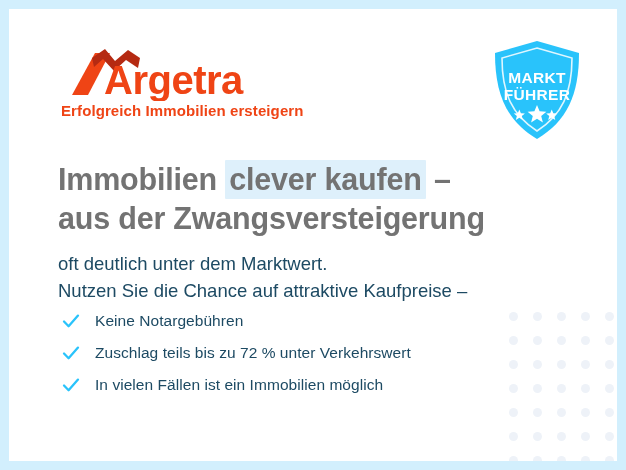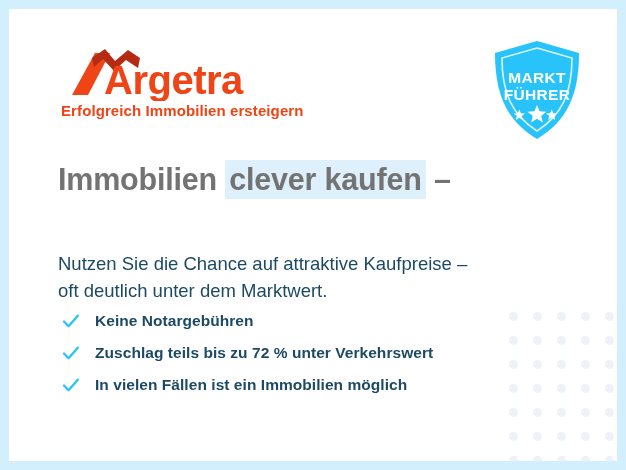--- a/index.html
+++ b/index.html
@@ -129,21 +129,21 @@
   }
   .feature-item .check-icon {
     flex: 0 0 auto;
     width: 20px;
     height: 20px;
     margin-right: 14px;
     display: block;
   }
   .feature-item .feature-text {
     font-size: 15.5px;
-    font-weight: 700;
+    font-weight: 400;
     color: #1d4a63;
     white-space: nowrap;
     letter-spacing: 0.05px;
   }
 </style>
 </head>
 <body>
 
 <div class="banner" style="border-color: rgb(210, 239, 253);">
 
@@ -209,25 +209,26 @@
       <g fill="#ffffff">
         <polygon points="31,70 32.9,74.6 37.8,74.9 34,78 35.3,82.8 31,80 26.7,82.8 28,78 24.2,74.9 29.1,74.6" transform="scale(0.82) translate(6,16)"></polygon>
         <polygon points="48,66 50.6,72.3 57.4,72.7 52.2,77 53.9,83.6 48,79.8 42.1,83.6 43.8,77 38.6,72.7 45.4,72.3"></polygon>
         <polygon points="65,70 66.9,74.6 71.8,74.9 68,78 69.3,82.8 65,80 60.7,82.8 62,78 58.2,74.9 63.1,74.6" transform="scale(0.82) translate(11.5,16)"></polygon>
       </g>
     </svg>
   </div>
 
   <h1 class="headline" style="color: #737373;">
     <span class="hl-line"><span>Immobilien </span><span class="mark" style="background: rgb(222, 240, 251);">clever kaufen</span><span> –</span></span>
+    <span class="hl-line">aus der Zwangsversteigerung</span>
   </h1>
 
   <p class="subheadline" style="color: rgb(29, 74, 99);">
+    <span class="sub-line">oft deutlich unter dem Marktwert.</span>
     <span class="sub-line">Nutzen Sie die Chance auf attraktive Kaufpreise –</span>
-    <span class="sub-line">oft deutlich unter dem Marktwert.</span>
   </p>
 
   <ul class="feature-list">
       <li class="feature-item">
         <svg class="check-icon" viewBox="0 0 20 20" fill="none">
           <path d="M3 10.5 L7.6 15.2 L17 4.6" stroke="#29c3fb" stroke-width="2.3" stroke-linecap="round" stroke-linejoin="round"></path>
         </svg>
         <span class="feature-text">Keine Notargebühren</span>
       </li>
       <li class="feature-item">

